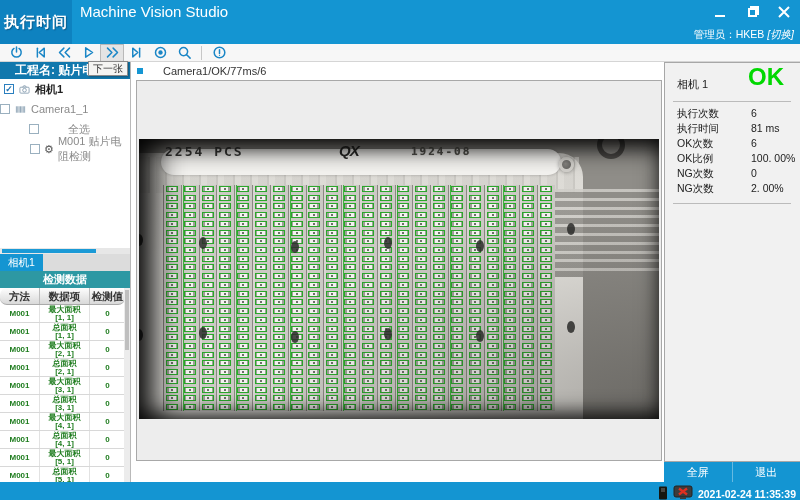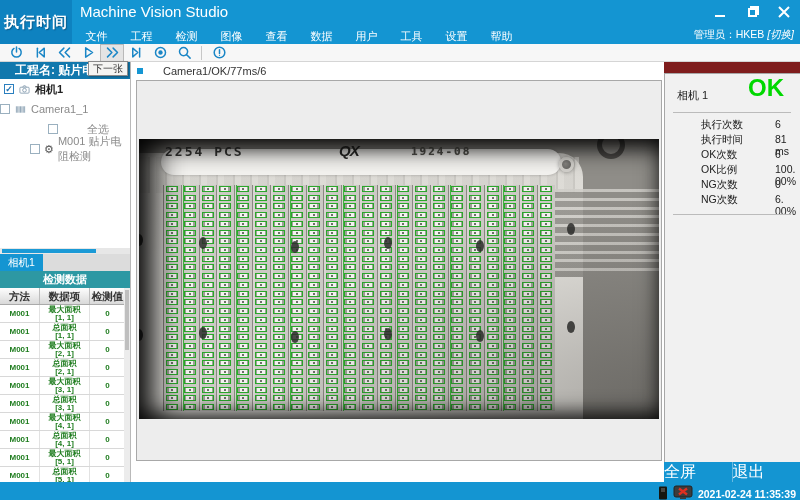--- a/index.html
+++ b/index.html
@@ -48,21 +48,21 @@
   .tree-ico svg { width:13px; height:11px; stroke:#6f8ba1; stroke-width:1.6; fill:none; vertical-align:middle; }
   .tree-ico.gear { font-size:11px; color:#555; line-height:11px; }
   .hscroll { position:absolute; left:0; top:186px; width:100%; height:6px; background:#e7e7e7; }
   .hthumb { position:absolute; left:2px; top:1px; width:94px; height:4px; background:#1b9ad6; cursor:pointer; }
   .tabrow { position:absolute; left:0; top:192px; width:100%; height:17px; background:#dcdcdc; }
   .tab { position:absolute; left:0; top:0; height:17px; padding:0 8px; background:#1495d2; color:#fff;
          font-size:10.5px; line-height:17px; cursor:pointer; }
   .tbl-title { position:absolute; left:0; top:209px; width:100%; height:17px; background:#2d98a3; color:#fff;
                font-size:11px; font-weight:bold; text-align:center; line-height:17px; }
   .colhead { position:absolute; left:0; top:226px; width:125px; height:17px; display:flex;
-             background:linear-gradient(#fdfdfd,#d9d9d9); border-bottom:1px solid #aaa; }
+             background:linear-gradient(#fdfdfd,#d9d9d9); border-bottom:1px solid #aaa;border-radius:7px; }
   .colhead span { font-size:10.5px; font-weight:bold; color:#333; text-align:center; line-height:16px;
                   border-right:1px solid #bbb; }
   .ch0 { width:40px; } .ch1 { width:50px; } .ch2 { width:35px; border-right:none!important; }
   .vscroll { position:absolute; right:0; top:226px; width:6px; height:194px; background:#ececec; }
   .vthumb { position:absolute; left:1px; top:2px; width:4px; height:60px; background:#bfbfbf; cursor:pointer; }
   .rows { position:absolute; left:0; top:243px; width:125px; height:177px; overflow:hidden; }
   .trow { display:flex; height:18px; border-bottom:1px solid #d8d8d8; background:#fff; }
   .trow > div { font-size:8px; font-weight:bold; color:#1f7d1f; display:flex; flex-direction:column;
                 align-items:center; justify-content:center; border-right:1px solid #e2e2e2; line-height:8px; }
   .tc0 { width:40px; } .tc1 { width:50px; } .tc2 { width:35px; border-right:none!important; }
@@ -100,30 +100,30 @@
   .tapes { position:absolute; left:416px; top:50px; width:104px; height:88px; opacity:.85;
            background:repeating-linear-gradient(180deg,#cfcdc8 0 3px,#8f8d88 3px 8.8px); }
   .blob { position:absolute; width:8px; height:12px; border-radius:50%; background:#2c2c2a; opacity:.85; }
   .vignette { position:absolute; inset:0; pointer-events:none; z-index:5;
               box-shadow:inset 34px 0 28px -16px rgba(0,0,0,.85), inset -10px 0 22px -10px rgba(0,0,0,.5),
                          inset 0 20px 22px -10px rgba(0,0,0,.9), inset 0 -16px 20px -10px rgba(0,0,0,.8);
               background:radial-gradient(ellipse at 100% 100%,rgba(40,38,35,.35),rgba(0,0,0,0) 55%); }
 
   
   .right { position:absolute; left:664px; top:62px; width:136px; height:400px; background:#f1f1f1;
-           border:1px solid #a7a7a7; border-right:none;margin-top:11px; }
+           border:1px solid #a7a7a7; border-right:none; }
   .cam-label { position:absolute; left:12px; top:14px; font-size:11px; color:#222; }
   .ok-big { position:absolute; right:16px; top:0px; font-size:24px; font-weight:bold; color:#00d800; }
   .sep-line { position:absolute; left:8px; width:118px; height:1px; background:#bbb; }
-  .stats { position:absolute; left:0; top:44px; width:100%;padding-left:24px; }
+  .stats { position:absolute; left:0; top:44px; width:100%; }
   .stat-row { height:15px; display:flex; font-size:10.5px; color:#222; }
   .stat-row .lbl { width:86px; padding-left:12px; }
   .stat-row .val { flex:1; }
   .btnrow { position:absolute; left:664px; top:462px; width:136px; height:20px; background:#1495d2; display:flex; }
-  .brbtn { flex:1; color:#fff; font-size:16px; text-align:left; line-height:20px; cursor:pointer;
+  .brbtn { flex:1; color:#fff; font-size:11px; text-align:center; line-height:20px; cursor:pointer;
            border-right:1px solid rgba(255,255,255,.35); }
   .brbtn:last-child { border-right:none; }
 
   
   .statusbar { position:absolute; left:0; top:482px; width:800px; height:18px; background:#1495d2; }
   .sb-right { position:absolute; right:4px; top:0; height:18px; display:flex; align-items:flex-end; gap:5px; }
   .sb-ico { display:flex; align-items:center; }
   .sb-time { color:#fff; font-size:10.5px; font-weight:bold; }
 </style>
 </head>
@@ -148,21 +148,20 @@
       <span class="winbtn">
         <svg viewBox="0 0 14 14">
             <path d="M2 2l10 10M12 2L2 12"></path>
           </svg>
       </span>
     </div>
   </div>
   <div class="logo">执行时间</div>
 
   <div class="menubar">
-    <div class="menu-items"><span class="menu-item">文件</span><span class="menu-item">工程</span><span class="menu-item">检测</span><span class="menu-item">图像</span><span class="menu-item">查看</span><span class="menu-item">数据</span><span class="menu-item">用户</span><span class="menu-item">工具</span><span class="menu-item">设置</span><span class="menu-item">帮助</span></div>
     <div class="admin">
       <span>管理员：HKEB</span>
       <span class="sw">[切换]</span>
     </div>
   </div>
 
   <div class="toolbar">
       <button class="tb-btn">
         <svg viewBox="0 0 24 24">
           <path d="M12 3v8"></path>
@@ -233,21 +232,21 @@
             </svg></span>
           <span>相机1</span>
         </div>
         <div class="tree-row" style="">
           <span class="cbx"></span>
           <span class="tree-ico"><svg viewBox="0 0 24 24">
               <path d="M3 5v14M6 5v14M9 5v14M12 5v14M15 5v14M18 5v14M21 5v14"></path>
             </svg></span>
           <span>Camera1_1</span>
         </div>
-        <div class="tree-row" style="padding-left: 48px; gap: 29px;">
+        <div class="tree-row" style="padding-left: 29px; gap: 29px;">
           <span class="cbx"></span>
           <span>全选</span>
         </div>
         <div class="tree-row" style="padding-left: 30px;">
           <span class="cbx"></span>
           <span class="tree-ico gear">⚙</span>
           <span>M001 贴片电阻检测</span>
         </div>
       </div>
     <div class="hscroll">
@@ -1021,21 +1020,21 @@
         <div class="stat-row">
           <span class="lbl">OK比例</span>
           <span class="val">100. 00%</span>
         </div>
         <div class="stat-row">
           <span class="lbl">NG次数</span>
           <span class="val">0</span>
         </div>
         <div class="stat-row">
           <span class="lbl">NG次数</span>
-          <span class="val">6. 00%</span>
+          <span class="val">2. 00%</span>
         </div>
       </div>
     <div class="sep-line" style="top:140px"></div>
   </div>
   <div class="btnrow">
     <span class="brbtn">全屏</span>
     <span class="brbtn">退出</span>
   </div>
 
   <div class="statusbar">

